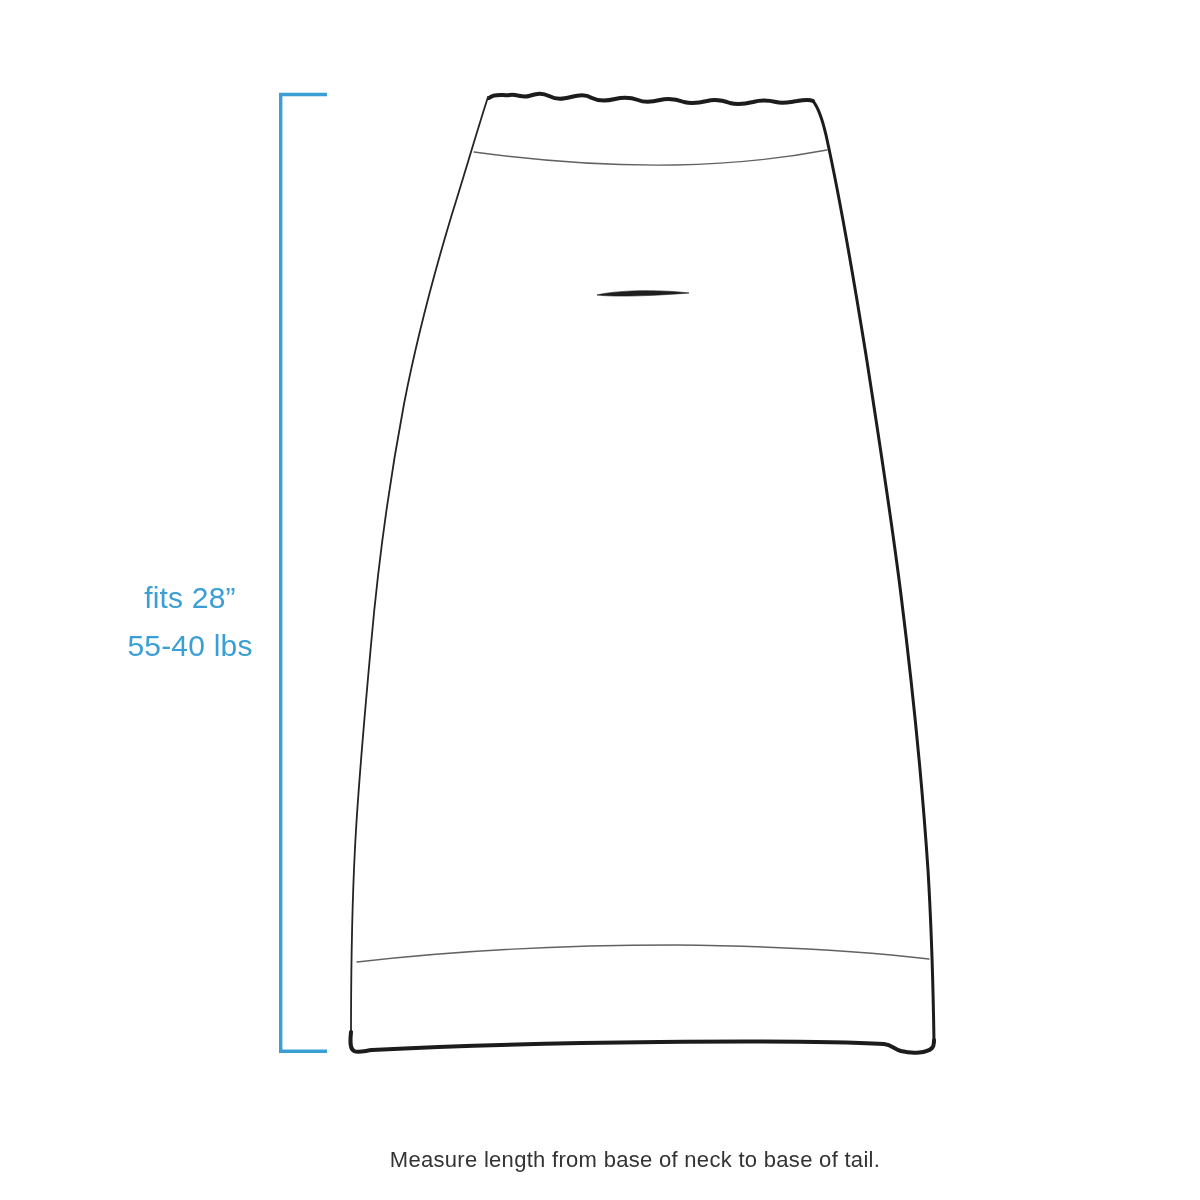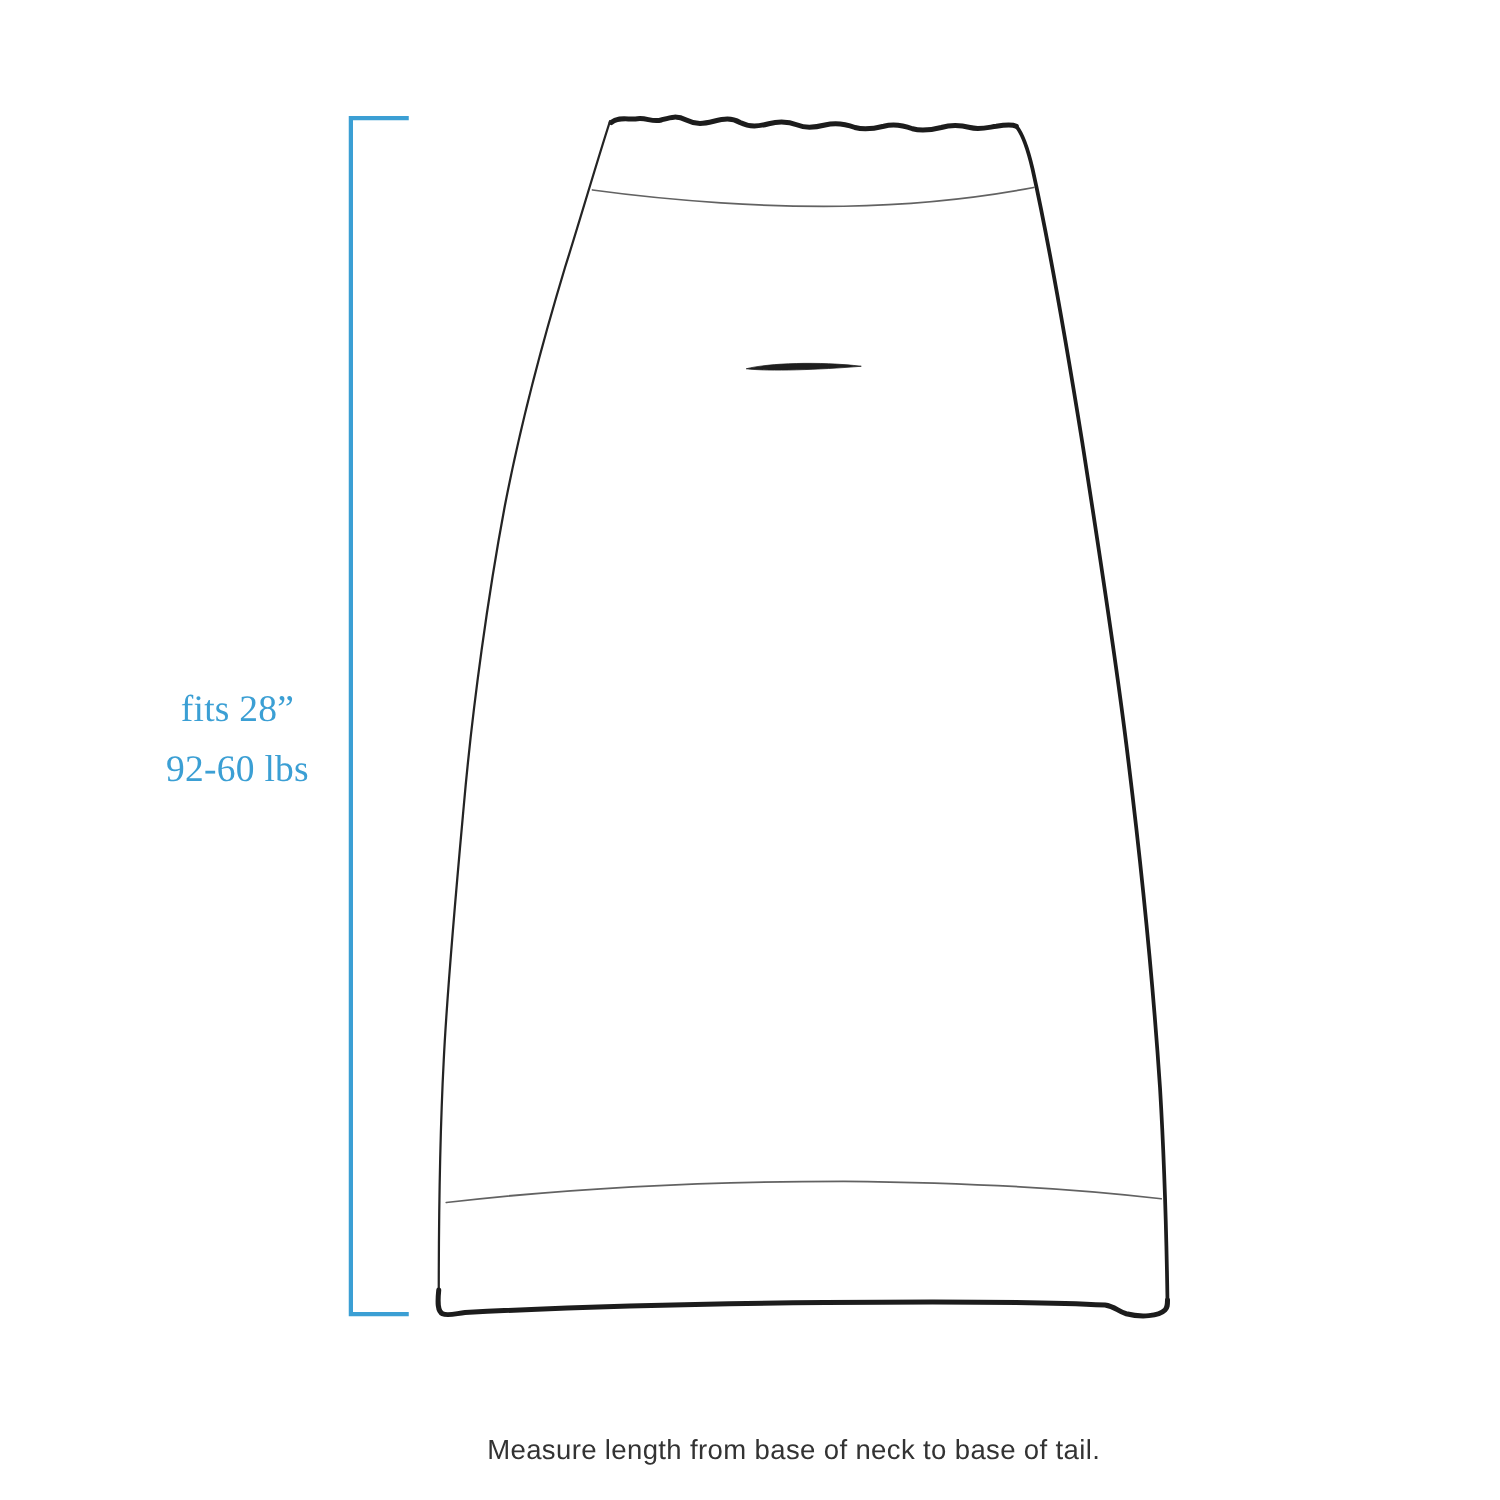--- a/index.html
+++ b/index.html
@@ -18,28 +18,27 @@
   .drawing {
     position: absolute;
     left: 0;
     top: 0;
     width: 1200px;
     height: 1200px;
   }
   .measurement-label {
     position: absolute;
     left: 80px;
-    top: 544px;
+    top: 574px;
     width: 220px;
     text-align: center;
     font-size: 30px;
     line-height: 48px;
     color: #3b9fd4;
     letter-spacing: 0.2px;
-    font-family: Liberation Serif, serif;
   }
   .measurement-label div {
     white-space: nowrap;
   }
   .caption {
     position: absolute;
     left: 135px;
     top: 1106px;
     width: 1000px;
     text-align: center;
@@ -69,18 +68,18 @@
 
     <path d="M474,152 C540,161 615,166 675,165 C735,164 790,157 827,150" fill="none" stroke="#3b3b3b" stroke-width="1.4" stroke-opacity="0.8" stroke-linecap="round"></path>
 
     <path d="M357,962 C460,950 575,945 675,945 C775,946 862,951 929,959" fill="none" stroke="#3b3b3b" stroke-width="1.4" stroke-opacity="0.8" stroke-linecap="round"></path>
 
     <path d="M597,295 C615,290.5 655,289 689,293 C655,295.8 615,297.2 597,295 Z" fill="#1e1e1e" stroke="#1e1e1e" stroke-width="0.6"></path>
   </svg>
 
   <div class="measurement-label">
     <div>fits 28”</div>
-    <div>92-60 lbs</div>
+    <div>55-40 lbs</div>
   </div>
 
   <div class="caption">Measure length from base of neck to base of tail.</div>
 
 </div>
 
 </body></html>

